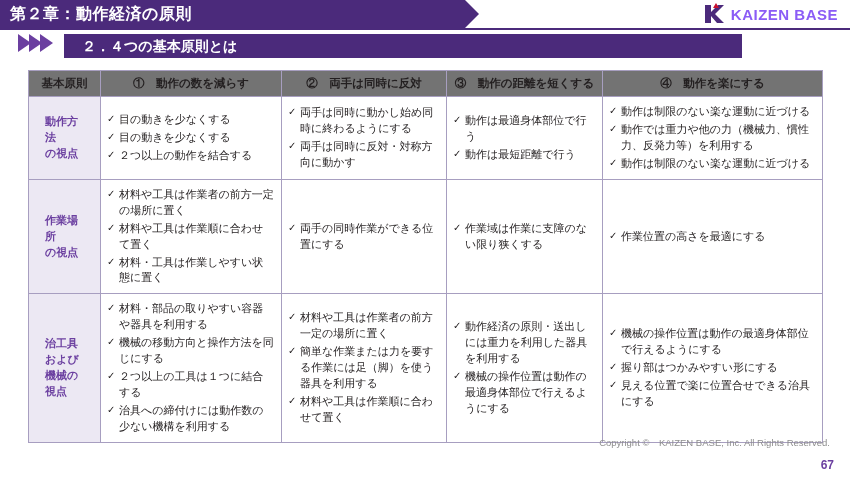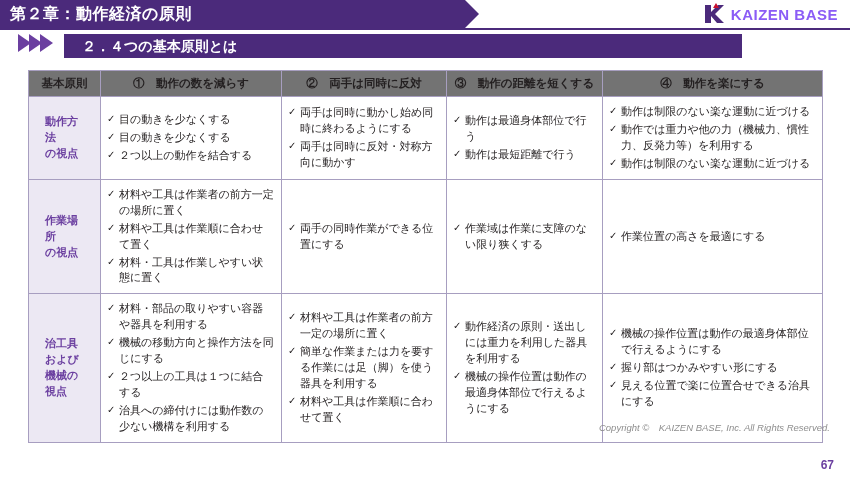--- a/index.html
+++ b/index.html
@@ -180,24 +180,23 @@
   }
 
   .r1 td.cell { height: 82px; }
   .r2 td.cell { height: 86px; }
   .r3 td.cell { height: 138px; }
 
   
   .copyright {
     position: absolute;
     right: 20px;
-    bottom: 43px;
+    bottom: 28px;
     font-size: 9.5px;
     color: #8e8e8e;
-    font-style: italic;
   }
   .page-number {
     position: absolute;
     right: 16px;
     bottom: 6px;
     font-size: 12px;
     font-weight: bold;
     color: #6b3fa0;
     margin-top: 20px;
   }

